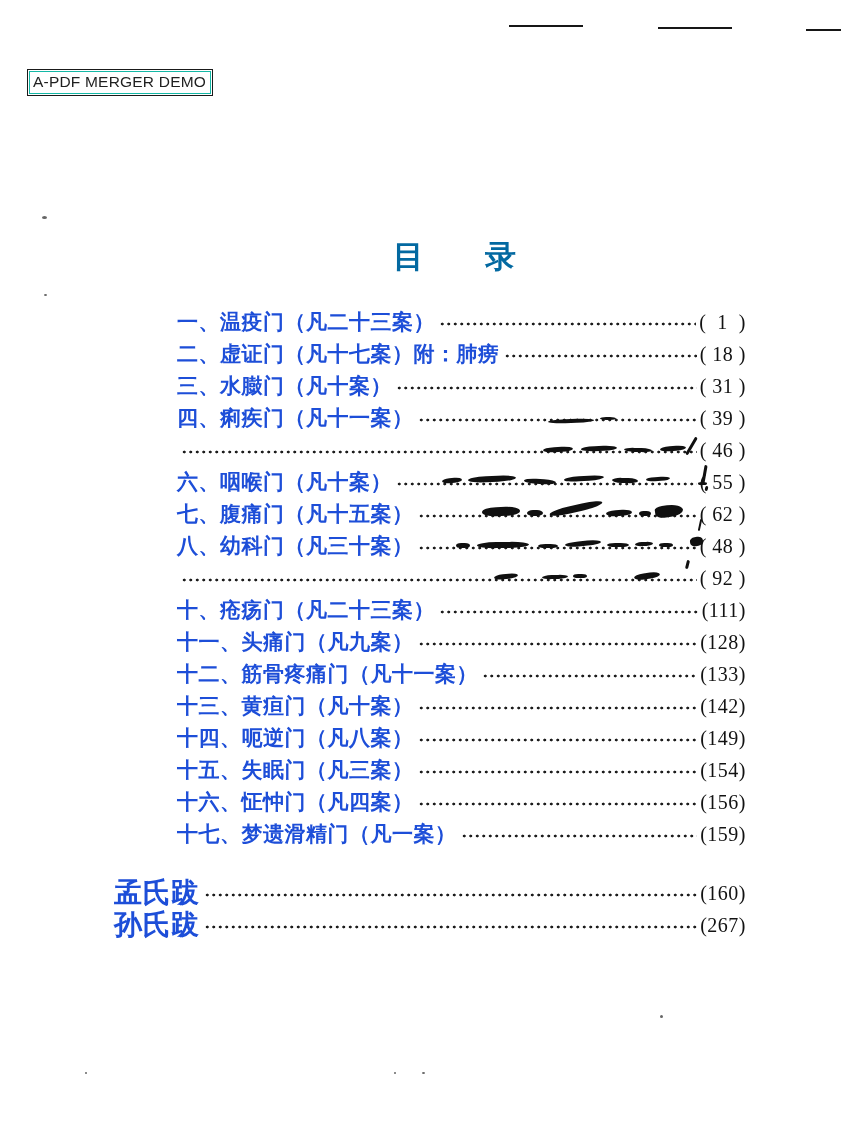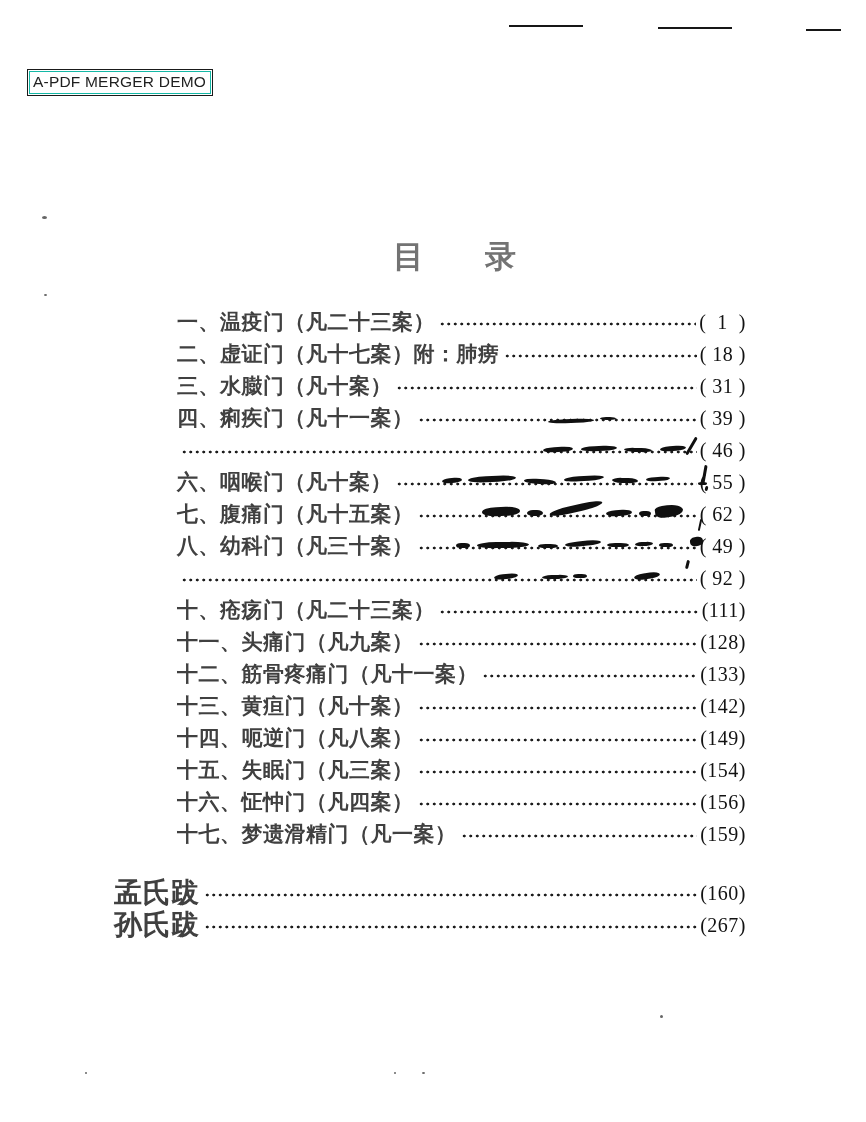--- a/index.html
+++ b/index.html
@@ -13,30 +13,30 @@
     border:1px solid #14b8a6;outline:1px solid #1a1a1a;outline-offset:1px;
     padding:1px 4px 2px 3px;
     font-family:"Liberation Sans",sans-serif;font-size:15.5px;
     letter-spacing:.2px;color:#1f1f1f;white-space:nowrap;
   }
   
   .tl{position:absolute;height:2px;background:#161616;}
   
   .doc-title{
     position:absolute;left:393px;top:236px;
-    font-size:31px;font-weight:700;letter-spacing:15px;color:#737373;
+    font-size:31px;font-weight:700;letter-spacing:15px;color:#0369a1;
     white-space:pre;
   }
   
   .toc{position:absolute;left:177px;top:306px;width:569px;}
   .post{position:absolute;left:114px;top:877px;width:632px;}
   .row{display:flex;align-items:center;height:32px;}
   .lbl{
     font-size:21px;font-weight:600;white-space:nowrap;
-    letter-spacing:.5px;color:#404040;
+    letter-spacing:.5px;color:#1d4ed8;
   }
   .post .lbl{font-size:28px;}
   .leader{
     flex:1;height:8px;margin:4px 3px 0 4px;
     background-image:radial-gradient(circle,#1c1c1c 1.25px,rgba(0,0,0,0) 1.7px);
     background-size:6.5px 8px;background-repeat:repeat-x;background-position:left center;
   }
   .pnum{
     font-size:20px;color:#121212;white-space:pre;text-align:right;
     font-family:"Liberation Serif",serif;letter-spacing:.5px;
@@ -97,21 +97,21 @@
 
       <div class="row">
         <span class="lbl">七、腹痛门（凡十五案）</span>
         <span class="leader"></span>
         <span class="pnum">( 62 )</span>
       </div>
 
       <div class="row">
         <span class="lbl">八、幼科门（凡三十案）</span>
         <span class="leader"></span>
-        <span class="pnum">( 49 )</span>
+        <span class="pnum">( 48 )</span>
       </div>
 
       <div class="row">
         <span class="leader"></span>
         <span class="pnum">( 92 )</span>
       </div>
 
       <div class="row">
         <span class="lbl">十、疮疡门（凡二十三案）</span>
         <span class="leader"></span>

